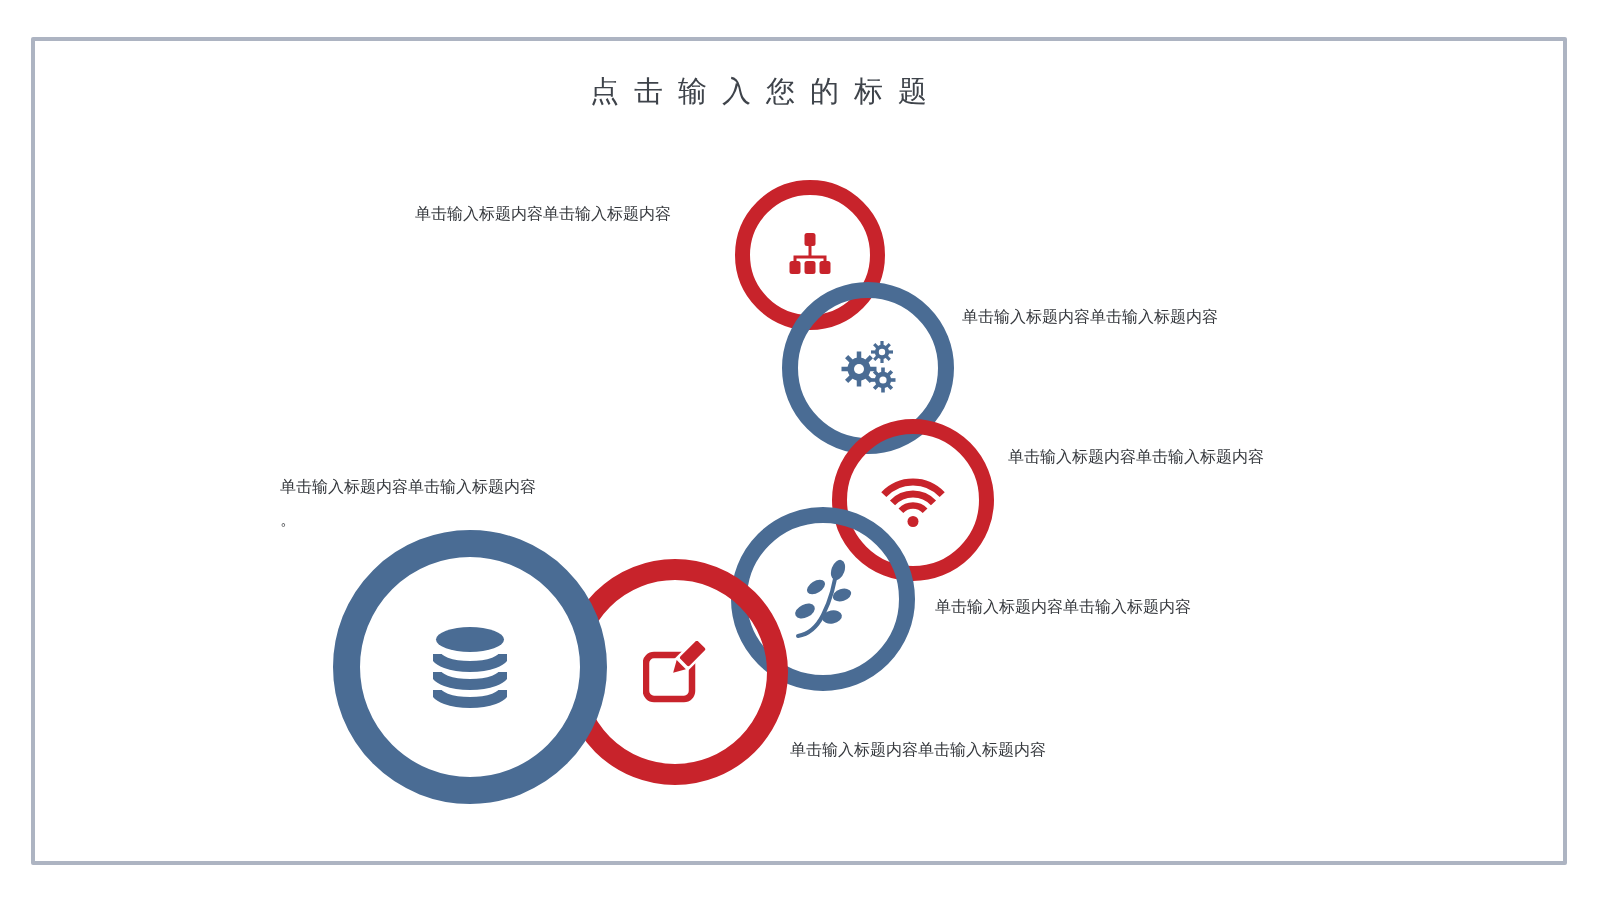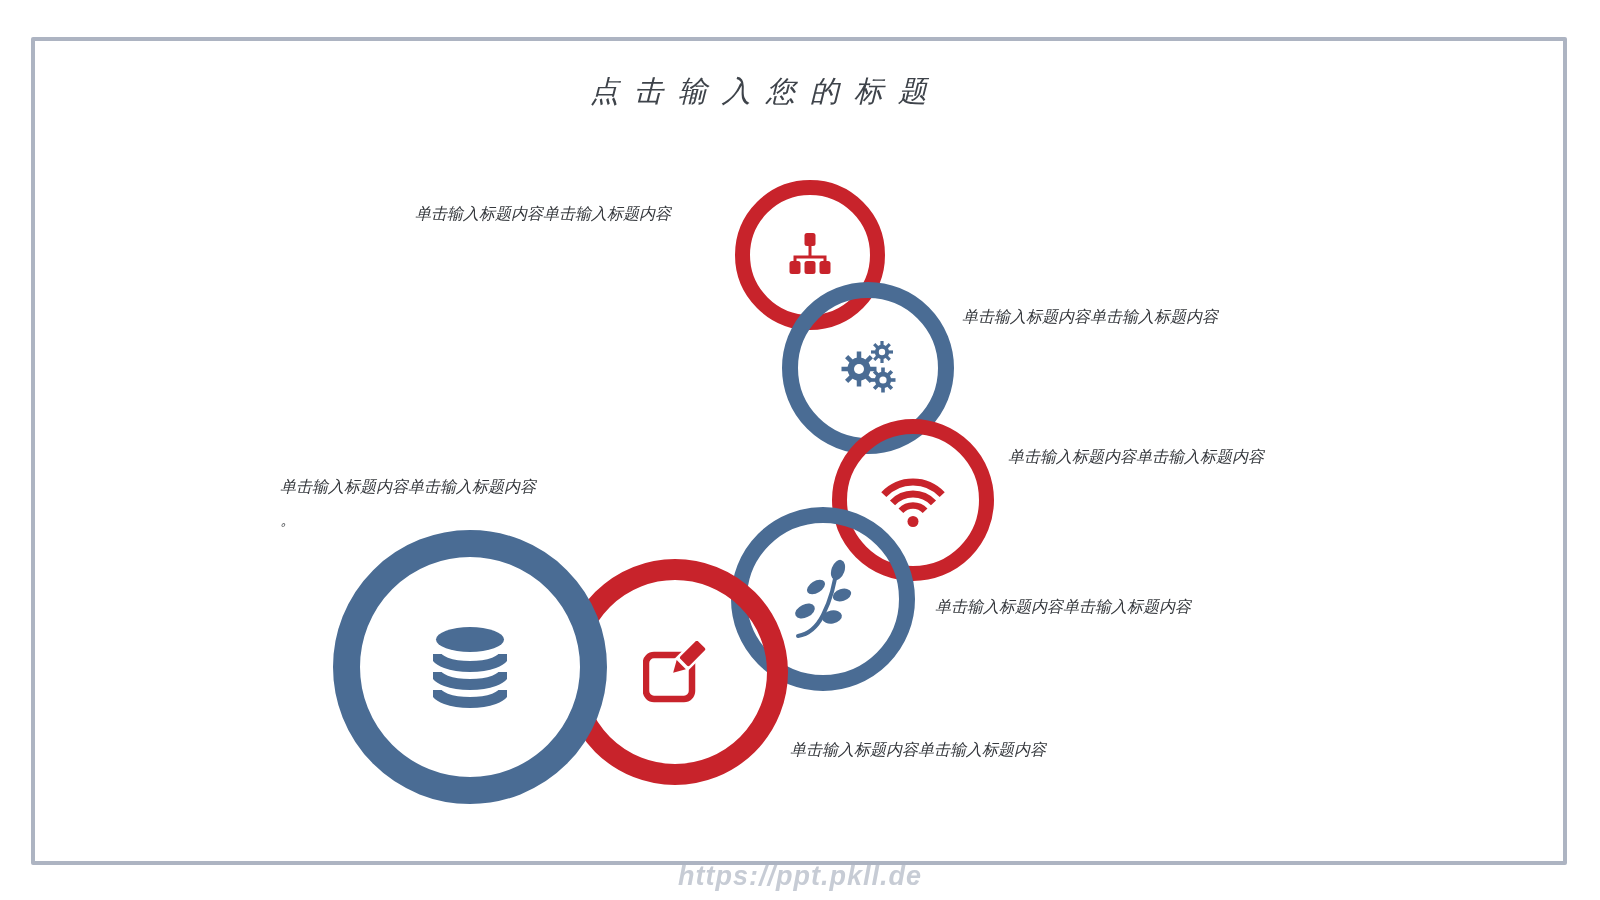--- a/index.html
+++ b/index.html
@@ -1,19 +1,19 @@
 <!DOCTYPE html>
 <html><head>
 <meta charset="utf-8">
 <style>
   * { margin: 0; padding: 0; box-sizing: border-box; }
   html, body { width: 1600px; height: 900px; background: #ffffff; overflow: hidden; }
   body { font-family: "Liberation Sans", "DejaVu Sans", sans-serif; position: relative; }
 
-  .stage { position: absolute; left: 0; top: 0; width: 1600px; height: 860px; font-style: italic; }
+  .stage { position: absolute; left: 0; top: 0; width: 1600px; height: 860px; }
 
   .slide-border {
     position: absolute; left: 31px; top: 37px; width: 1536px; height: 828px;
     border: 4px solid #adb4c2; border-radius: 2px; z-index: 0; background: transparent;
   }
 
   .slide-title {
     position: absolute; left: 0; top: 72px; width: 1532px;
     text-align: center; font-size: 29px; font-weight: 500; color: #3e434a;
     letter-spacing: 15px; z-index: 7;
@@ -181,15 +181,14 @@
   </div>
 
   <div class="label label-1">单击输入标题内容单击输入标题内容</div>
   <div class="label label-2">单击输入标题内容单击输入标题内容</div>
   <div class="label label-3">单击输入标题内容单击输入标题内容</div>
   <div class="label label-4">单击输入标题内容单击输入标题内容
 。</div>
   <div class="label label-5">单击输入标题内容单击输入标题内容</div>
   <div class="label label-6">单击输入标题内容单击输入标题内容</div>
 
-  <div class="watermark">https://ppt.pkll.de</div>
 
 </div>
 
 </body></html>

